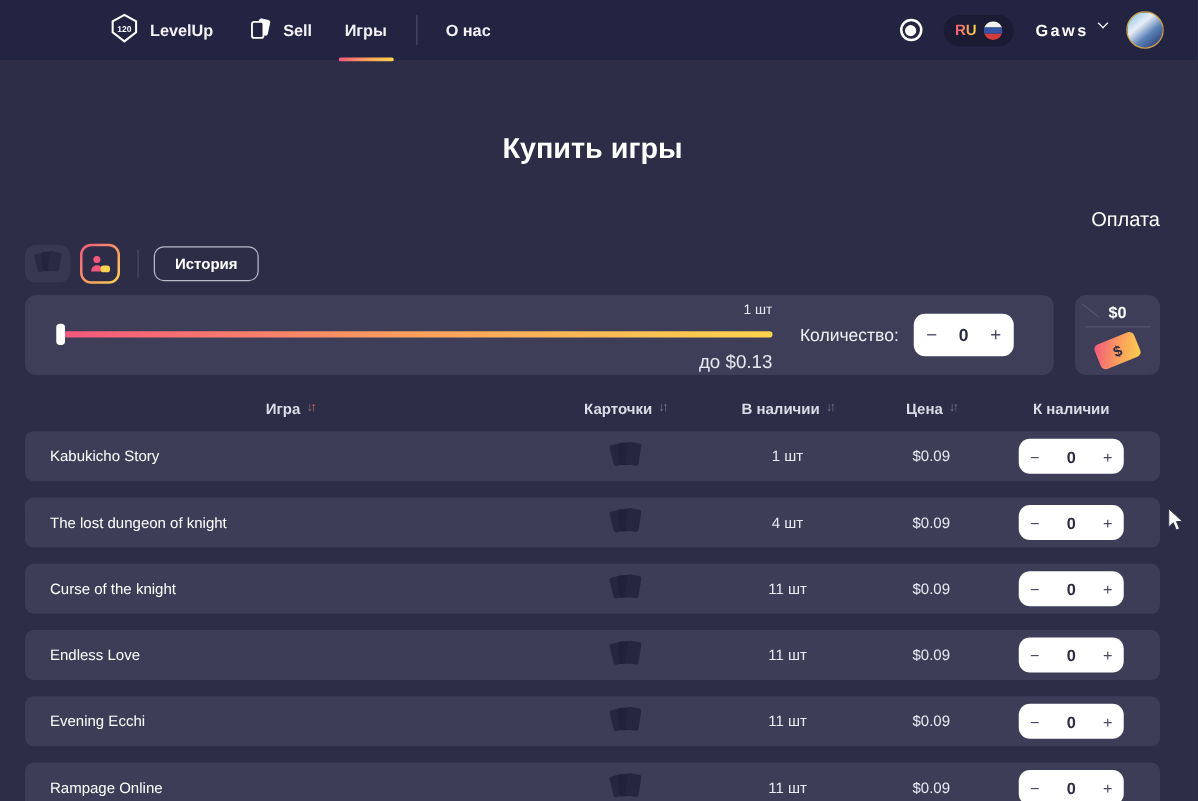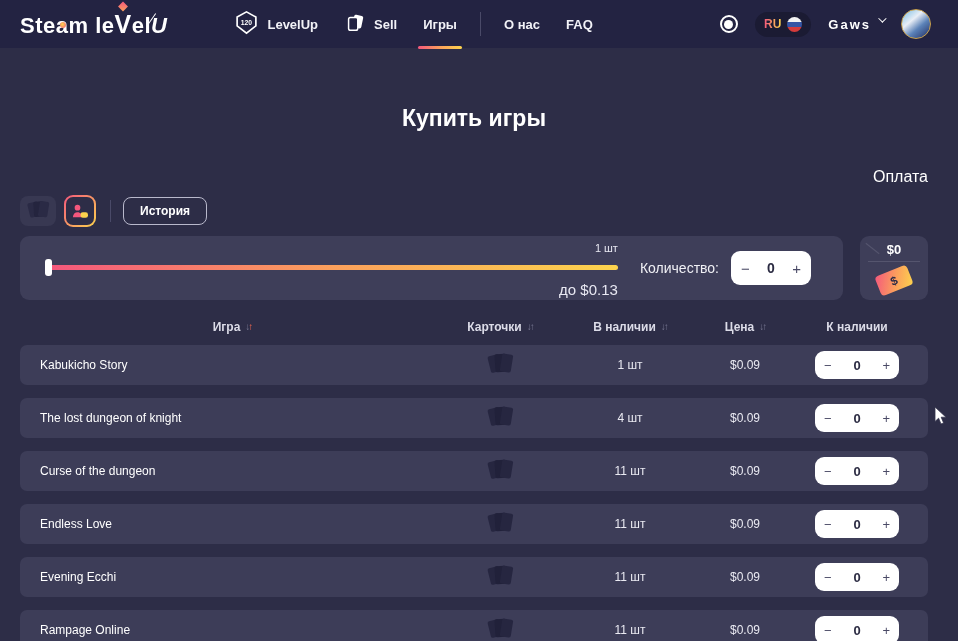--- a/index.html
+++ b/index.html
@@ -103,21 +103,20 @@
   .cell-center { text-align:center; font-size:12px; color:#eaeaf2; display:flex; justify-content:center; }
   .stepper.small { width:84px; height:28px; margin:0 auto; padding:0 9px; }
   .stepper.small button { font-size:13px; }
   .stepper.small .val { font-size:13px; }
   .cursor { position:absolute; left:934px; top:406px; z-index:50; pointer-events:none; }
 </style>
 </head>
 <body>
 
 <div class="header">
-  <div class="logo"><span>Ste</span><span class="a-styled"><span>a</span><i></i></span><span>m le</span><span class="v-styled"><span>V</span><i></i></span><span>el</span><span class="u-styled"><span>U</span><i></i></span></div>
 
   <div class="nav">
     <div class="nav-item">
       <span>
         <svg width="25" height="25" viewBox="0 0 24 24">
           <path d="M12 1.8 L21 6.8 V15.2 L12 22.2 L3 15.2 V6.8 Z" fill="none" stroke="#fff" stroke-width="1.6"></path>
           <text x="12" y="14.6" font-size="6.5" fill="#fff" text-anchor="middle" font-weight="bold">120</text>
         </svg>
       </span>
       <span>LevelUp</span>
@@ -133,24 +132,20 @@
       <span>Sell</span>
 
     </div>
     <div class="nav-item active">
       <span>Игры</span>
       <span class="underline"></span>
     </div>
     <div class="nav-divider"></div>
     <div class="nav-item">
       <span>О нас</span>
-
-    </div>
-    <div class="nav-item">
-      <span>FAQ</span>
 
     </div>
   </div>
 
   <div class="header-right">
     <div class="theme-toggle">
         <span></span>
       </div>
     <div class="lang-pill">
       <span class="lang-code">RU</span>
@@ -293,21 +288,21 @@
     <div class="cell-buy">
       <div class="stepper small">
         <button>−</button>
         <span class="val">0</span>
         <button>+</button>
       </div>
     </div>
   </div>
 
   <div class="grid-cols row">
-    <div class="cell-name">Curse of the dungeon</div>
+    <div class="cell-name">Curse of the knight</div>
     <div class="cell-center">
       <span>
         <svg width="30" height="28" viewBox="0 0 30 28">
           <rect x="4" y="5" width="12" height="17" rx="2" fill="#262640" transform="rotate(-14 10 13)"></rect>
           <rect x="10" y="4" width="12" height="18" rx="2" fill="#21213a" transform="rotate(-4 16 13)"></rect>
           <rect x="16" y="4" width="11" height="18" rx="2" fill="#262640" transform="rotate(9 21 13)"></rect>
         </svg>
       </span>
     </div>
     <div class="cell-center">11 шт</div>

